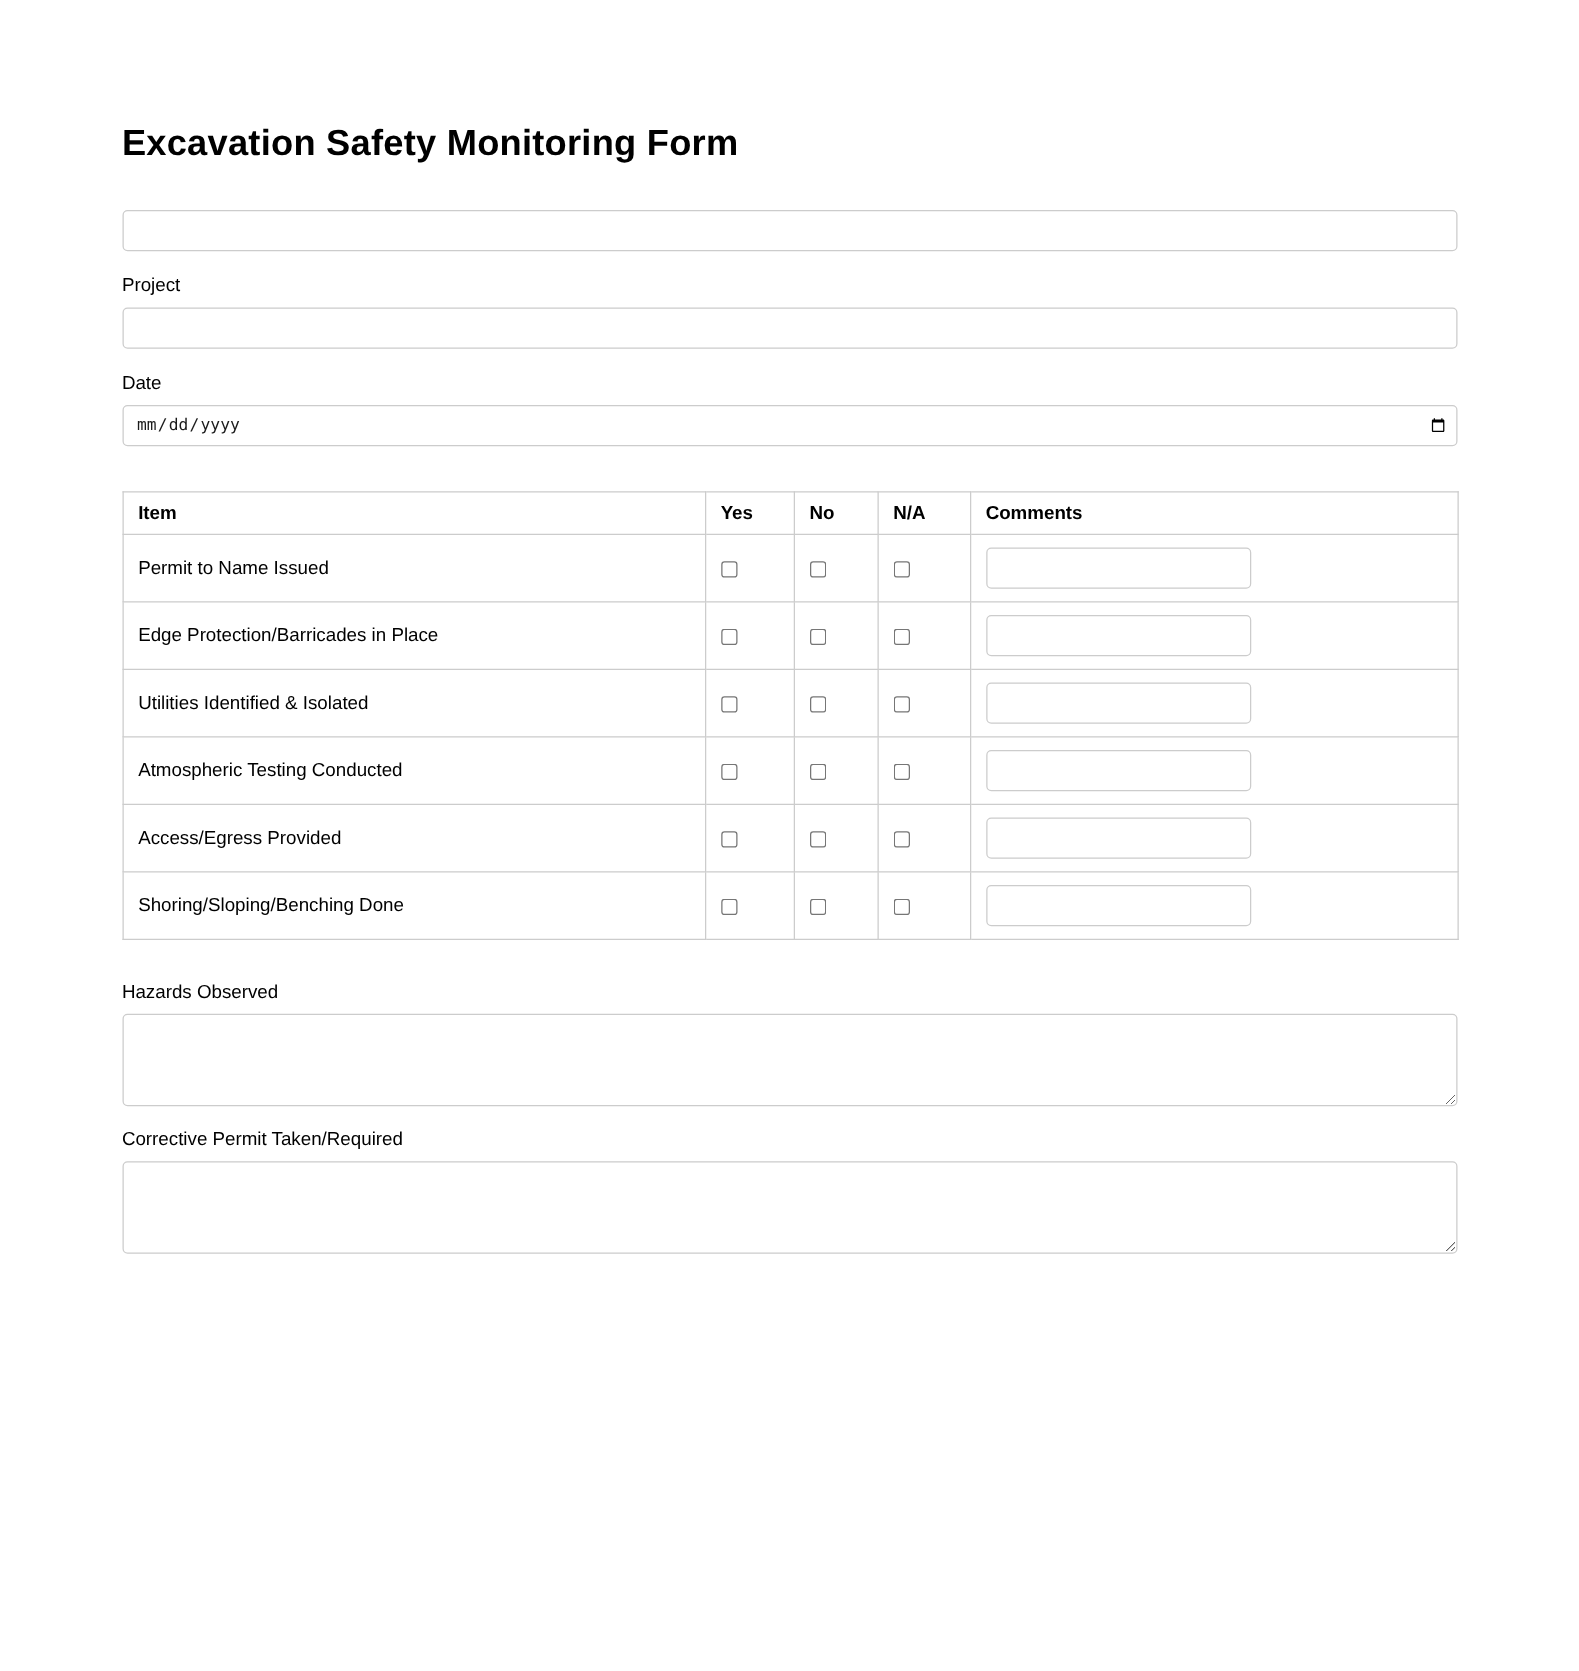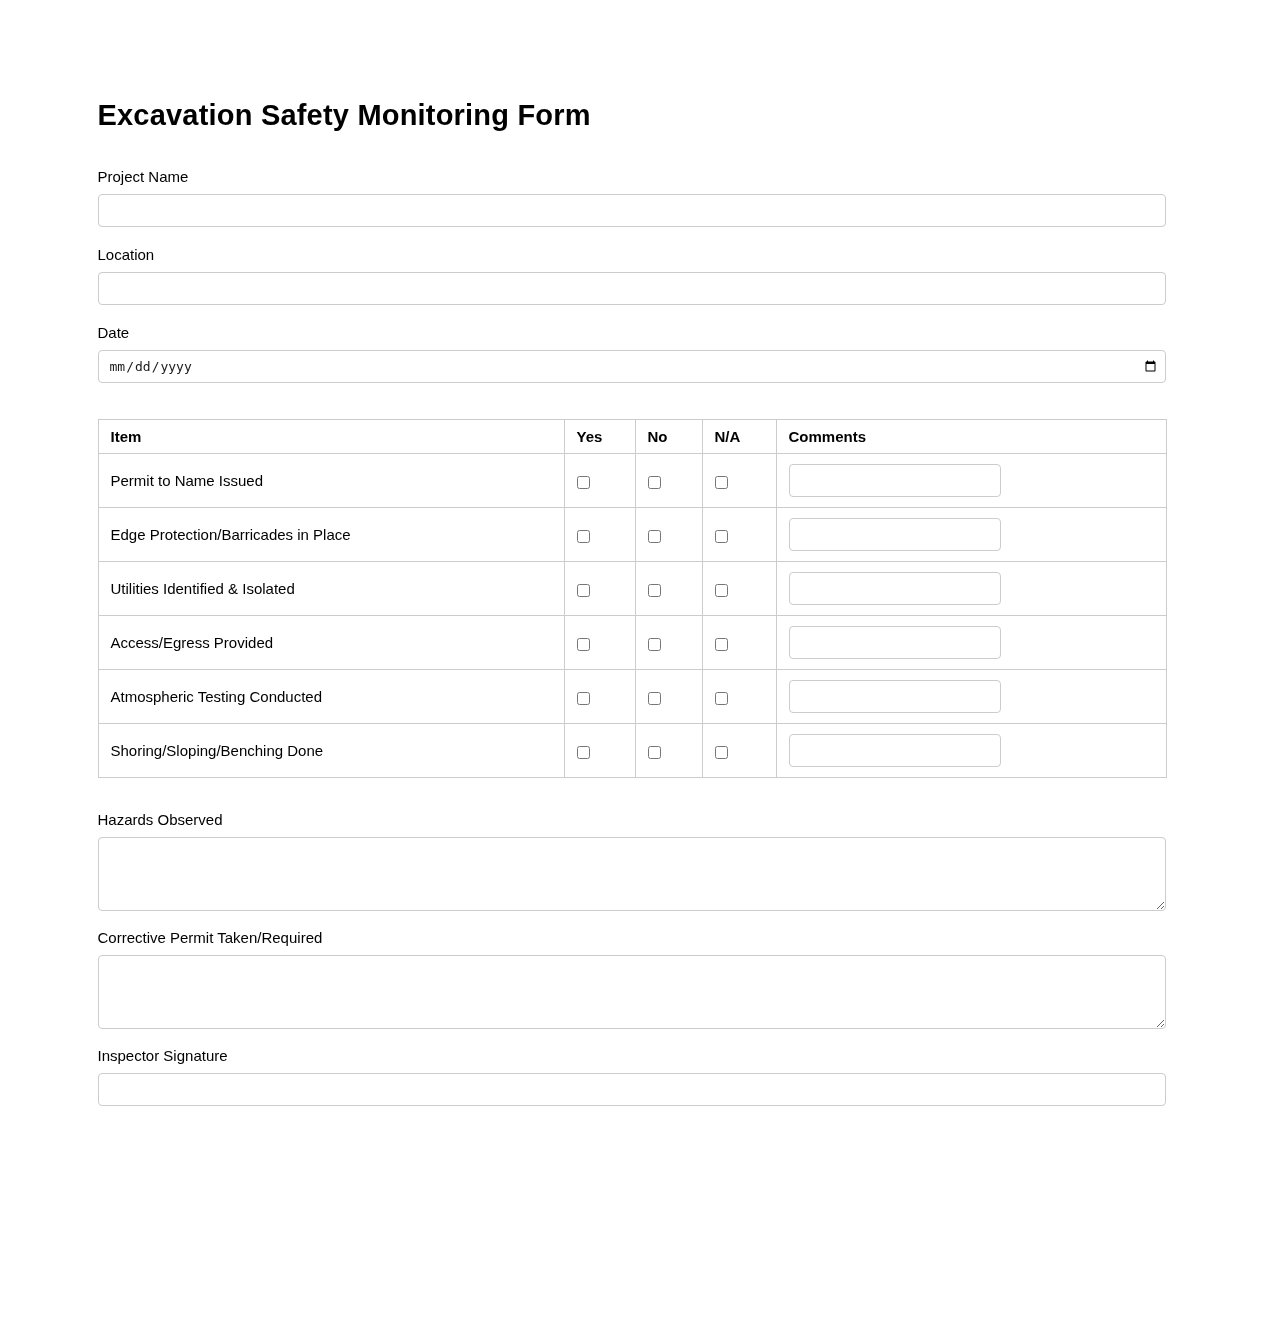--- a/index.html
+++ b/index.html
@@ -111,26 +111,25 @@
   .field-block { margin-bottom: 18px; }
 </style>
 </head>
 <body>
 
 <div class="page">
 
   <h1 class="form-title">Excavation Safety Monitoring Form</h1>
 
   <div class="field">
-    <label class="field-label" for="project-name">Project Name</label>
     <input id="project-name" type="text" class="text-input" value="" style="">
   </div>
 
   <div class="field">
-    <label class="field-label" for="location">Location</label>
+    <label class="field-label" for="location">Project</label>
     <input id="location" type="text" class="text-input" value="" style="">
   </div>
 
   <div class="field">
     <label class="field-label" for="date">Date</label>
     <input id="date" type="date" class="text-input date-input" aria-placeholder="mm/dd/yyyy" style="">
   </div>
 
 
   <table class="checklist">
@@ -197,38 +196,38 @@
       </td>
       <td>
         <input type="checkbox" class="cb" style="">
       </td>
       <td>
         <input type="text" class="comment-input" style="">
       </td>
     </tr>
         <tr>
       <td>
+        <span>Atmospheric Testing Conducted</span>
+      </td>
+      <td>
+        <input type="checkbox" class="cb" style="">
+      </td>
+      <td>
+        <input type="checkbox" class="cb" style="">
+      </td>
+      <td>
+        <input type="checkbox" class="cb" style="">
+      </td>
+      <td>
+        <input type="text" class="comment-input" style="">
+      </td>
+    </tr>
+        <tr>
+      <td>
         <span>Access/Egress Provided</span>
-      </td>
-      <td>
-        <input type="checkbox" class="cb" style="">
-      </td>
-      <td>
-        <input type="checkbox" class="cb" style="">
-      </td>
-      <td>
-        <input type="checkbox" class="cb" style="">
-      </td>
-      <td>
-        <input type="text" class="comment-input" style="">
-      </td>
-    </tr>
-        <tr>
-      <td>
-        <span>Atmospheric Testing Conducted</span>
       </td>
       <td>
         <input type="checkbox" class="cb" style="">
       </td>
       <td>
         <input type="checkbox" class="cb" style="">
       </td>
       <td>
         <input type="checkbox" class="cb" style="">
       </td>
@@ -259,18 +258,14 @@
   <div class="field-block">
     <label class="field-label" for="hazards">Hazards Observed</label>
     <textarea id="hazards" class="area-input" style=""></textarea>
   </div>
 
   <div class="field-block">
     <label class="field-label" for="corrective">Corrective Permit Taken/Required</label>
     <textarea id="corrective" class="area-input" style=""></textarea>
   </div>
 
-  <div class="field">
-    <label class="field-label" for="signature">Inspector Signature</label>
-    <input id="signature" type="text" class="text-input" value="" style="">
-  </div>
 
 </div>
 
 </body></html>

